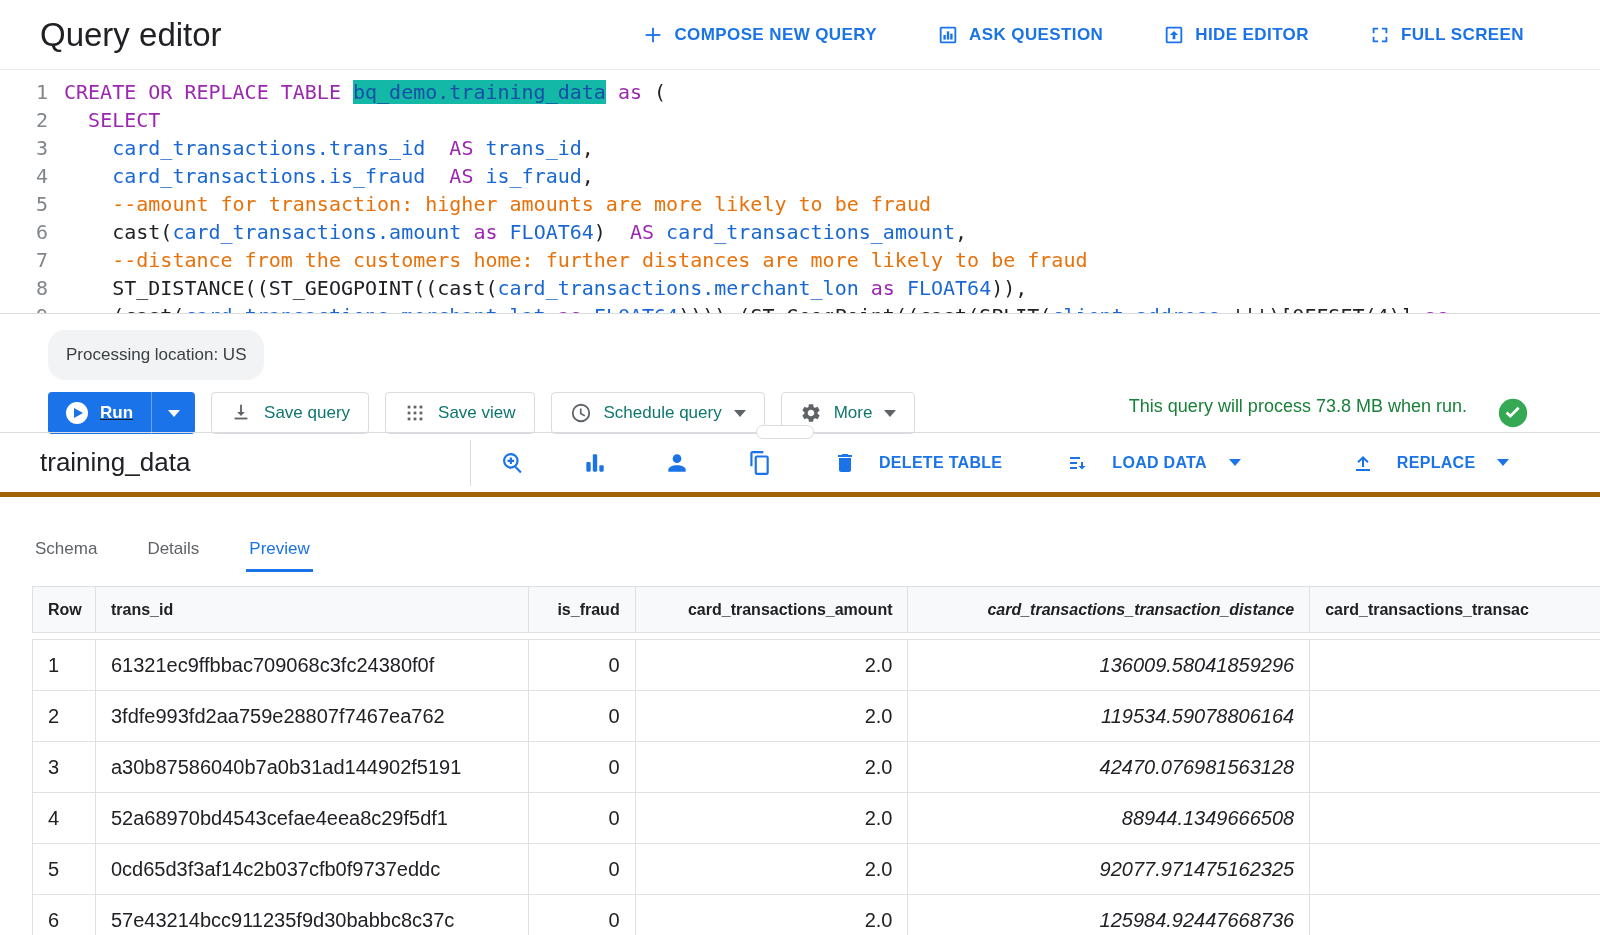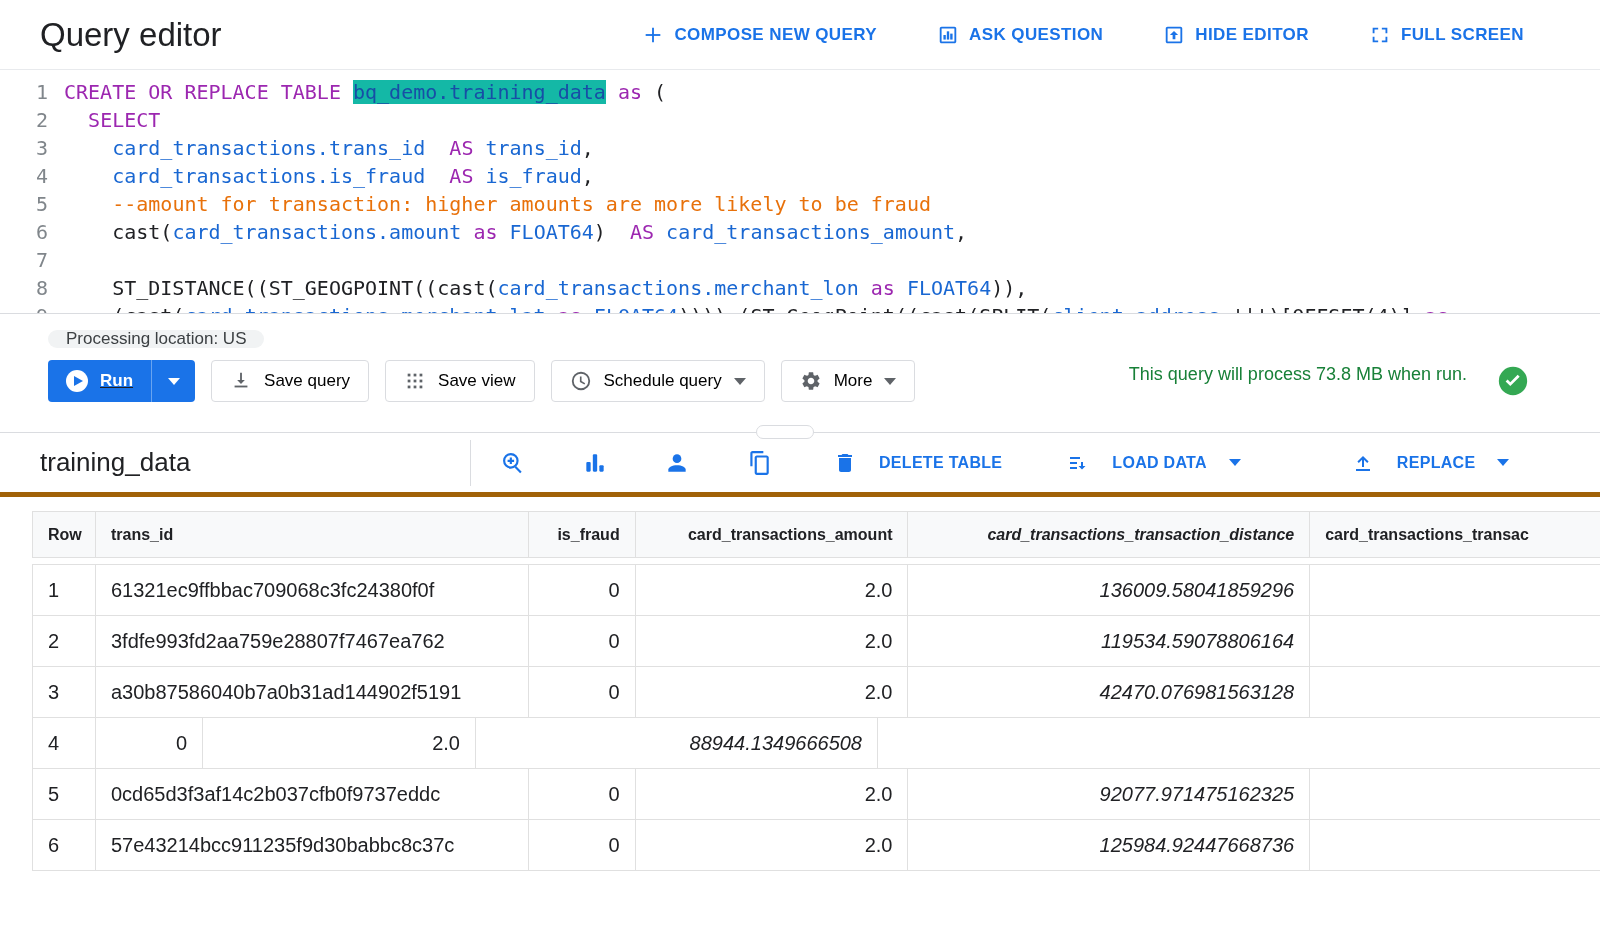--- a/index.html
+++ b/index.html
@@ -22,39 +22,39 @@
   .line-num { width:64px; padding-right:16px; text-align:right; color:#80868b; flex:none; }
   .line-content { white-space:pre; }
   .tok-k { color:#9c27b0; }
   .tok-i { color:#1967d2; }
   .tok-c { color:#e8710a; }
   .tok-p { color:#202124; }
   .tok-s { color:#174ea6; background:#14b8a6; }
 
   
   .query-toolbar { height:118px; padding:16px 70px 0 48px; }
-  .chip { display:inline-flex; align-items:center; height:18px; padding:0 18px; background:#f1f3f4;
+  .chip { display:inline-flex; align-items:center; height:50px; padding:0 18px; background:#f1f3f4;
           border-radius:17px; font-size:17px; color:#3c4043; }
   .buttons-row { display:flex; align-items:center; margin-top:12px; }
   .run-group { display:flex; height:42px; border-radius:4px; overflow:hidden; flex:none;text-decoration:underline; }
   .run-main { display:flex; align-items:center; gap:12px; background:#1a73e8; color:#fff; border:none;
               padding:0 18px; font-size:17px; font-weight:bold; font-family:inherit; cursor:pointer; }
   .run-caret { width:44px; background:#1a73e8; border:none; border-left:1px solid rgba(255,255,255,.35);
                display:flex; align-items:center; justify-content:center; cursor:pointer; }
   .play-circle { width:22px; height:22px; border-radius:50%; background:#fff;
                  display:flex; align-items:center; justify-content:center; }
   .play-tri { width:0; height:0; border-left:9px solid #1a73e8; border-top:5px solid transparent;
               border-bottom:5px solid transparent; margin-left:2px; }
   .caret { width:0; height:0; border-left:6px solid transparent; border-right:6px solid transparent;
            border-top:7px solid #5f6368; }
   .caret-white { border-top-color:#fff; }
   .caret-blue { border-top-color:#1a73e8; }
   .gbtn { display:flex; align-items:center; gap:12px; height:42px; padding:0 18px; margin-left:16px;
           background:#fff; border:1px solid #dadce0; border-radius:4px; font-family:inherit;
-          font-size:17px; color:#000000; cursor:pointer; white-space:nowrap; }
+          font-size:17px; color:#0f766e; cursor:pointer; white-space:nowrap; }
   .gicon { width:22px; height:22px; fill:#5f6368; flex:none; }
   .validation { margin-left:auto; display:flex; gap:29px; }
   .validation-text { color:#188038; font-size:18px; }
   .check-badge { width:34px; height:34px; flex:none; }
 
   
   .table-section { border-top:1px solid #dadce0; position:relative; }
   .splitter-grip { position:absolute; top:-8px; left:756px; width:58px; height:14px; background:#fff;
                    border:1px solid #dadce0; border-radius:8px; cursor:row-resize; }
   .table-bar { height:64px; display:flex; align-items:center; padding:0 40px; border-bottom:5px solid #a16207; }
@@ -128,21 +128,21 @@
     </div>
   </header>
 
   <div class="editor" id="code-lines">
       <div class="code-line"><span class="line-num">1</span><span class="line-content"><span class="tok-k">CREATE OR REPLACE TABLE </span><span class="tok-s">bq_demo.training_data</span><span class="tok-p"> </span><span class="tok-k">as</span><span class="tok-p"> (</span></span></div>
       <div class="code-line"><span class="line-num">2</span><span class="line-content"><span class="tok-p">  </span><span class="tok-k">SELECT</span></span></div>
       <div class="code-line"><span class="line-num">3</span><span class="line-content"><span class="tok-p">    </span><span class="tok-i">card_transactions.trans_id</span><span class="tok-p">  </span><span class="tok-k">AS</span><span class="tok-p"> </span><span class="tok-i">trans_id</span><span class="tok-p">,</span></span></div>
       <div class="code-line"><span class="line-num">4</span><span class="line-content"><span class="tok-p">    </span><span class="tok-i">card_transactions.is_fraud</span><span class="tok-p">  </span><span class="tok-k">AS</span><span class="tok-p"> </span><span class="tok-i">is_fraud</span><span class="tok-p">,</span></span></div>
       <div class="code-line"><span class="line-num">5</span><span class="line-content"><span class="tok-p">    </span><span class="tok-c">--amount for transaction: higher amounts are more likely to be fraud</span></span></div>
       <div class="code-line"><span class="line-num">6</span><span class="line-content"><span class="tok-p">    cast(</span><span class="tok-i">card_transactions.amount</span><span class="tok-p"> </span><span class="tok-k">as</span><span class="tok-p"> </span><span class="tok-i">FLOAT64</span><span class="tok-p">)  </span><span class="tok-k">AS</span><span class="tok-p"> </span><span class="tok-i">card_transactions_amount</span><span class="tok-p">,</span></span></div>
-      <div class="code-line"><span class="line-num">7</span><span class="line-content"><span class="tok-p">    </span></span></div>
+      <div class="code-line"><span class="line-num">7</span><span class="line-content"><span class="tok-p">    </span><span class="tok-c">--distance from the customers home: further distances are more likely to be fraud</span></span></div>
       <div class="code-line"><span class="line-num">8</span><span class="line-content"><span class="tok-p">    ST_DISTANCE((ST_GEOGPOINT((cast(</span><span class="tok-i">card_transactions.merchant_lon</span><span class="tok-p"> </span><span class="tok-k">as</span><span class="tok-p"> </span><span class="tok-i">FLOAT64</span><span class="tok-p">)),</span></span></div>
       <div class="code-line"><span class="line-num">9</span><span class="line-content"><span class="tok-p">    (cast(</span><span class="tok-i">card_transactions.merchant_lat</span><span class="tok-p"> </span><span class="tok-k">as</span><span class="tok-p"> </span><span class="tok-i">FLOAT64</span><span class="tok-p">)))) (ST_GeogPoint((cast(SPLIT(</span><span class="tok-i">client_address</span><span class="tok-p">,'|')[OFFSET(4)] </span><span class="tok-k">as</span></span></div>
     </div>
 
   <div class="query-toolbar">
     <div class="chip">Processing location: US</div>
     <div class="buttons-row">
       <div class="run-group">
         <button class="run-main">
           <span class="play-circle">
@@ -250,20 +250,25 @@
       <button class="tbtn ml110">
         <svg viewBox="0 0 24 24">
           <path d="M11 16h2V8.8l3.2 3.2 1.4-1.4L12 5 6.4 10.6l1.4 1.4L11 8.8z"></path>
             <path d="M5 18h14v2H5z"></path>
         </svg>
         <span>REPLACE</span>
         <span class="caret caret-blue"></span>
       </button>
     </div>
 
+    <div class="tabs">
+      <div class="tab">Schema</div>
+      <div class="tab">Details</div>
+      <div class="tab active">Preview</div>
+    </div>
 
     <div class="preview">
       <div class="tbl-head" id="tbl-head">
           <div class="cell c0 al-left">Row</div>
           <div class="cell c1 al-left">trans_id</div>
           <div class="cell c2 al-right">is_fraud</div>
           <div class="cell c3 al-right">card_transactions_amount</div>
           <div class="cell c4 al-right">card_transactions_transaction_distance</div>
           <div class="cell c5 al-left">card_transactions_transac</div>
         </div>
@@ -287,20 +292,21 @@
           <div class="tbl-row">
             <div class="cell c0 al-left">3</div>
             <div class="cell c1 al-left">a30b87586040b7a0b31ad144902f5191</div>
             <div class="cell c2 al-right">0</div>
             <div class="cell c3 al-right">2.0</div>
             <div class="cell c4 al-right">42470.076981563128</div>
             <div class="cell c5 al-left"></div>
           </div>
           <div class="tbl-row">
             <div class="cell c0 al-left">4</div>
+            <div class="cell c1 al-left">52a68970bd4543cefae4eea8c29f5df1</div>
             <div class="cell c2 al-right">0</div>
             <div class="cell c3 al-right">2.0</div>
             <div class="cell c4 al-right">88944.1349666508</div>
             <div class="cell c5 al-left"></div>
           </div>
           <div class="tbl-row">
             <div class="cell c0 al-left">5</div>
             <div class="cell c1 al-left">0cd65d3f3af14c2b037cfb0f9737eddc</div>
             <div class="cell c2 al-right">0</div>
             <div class="cell c3 al-right">2.0</div>

